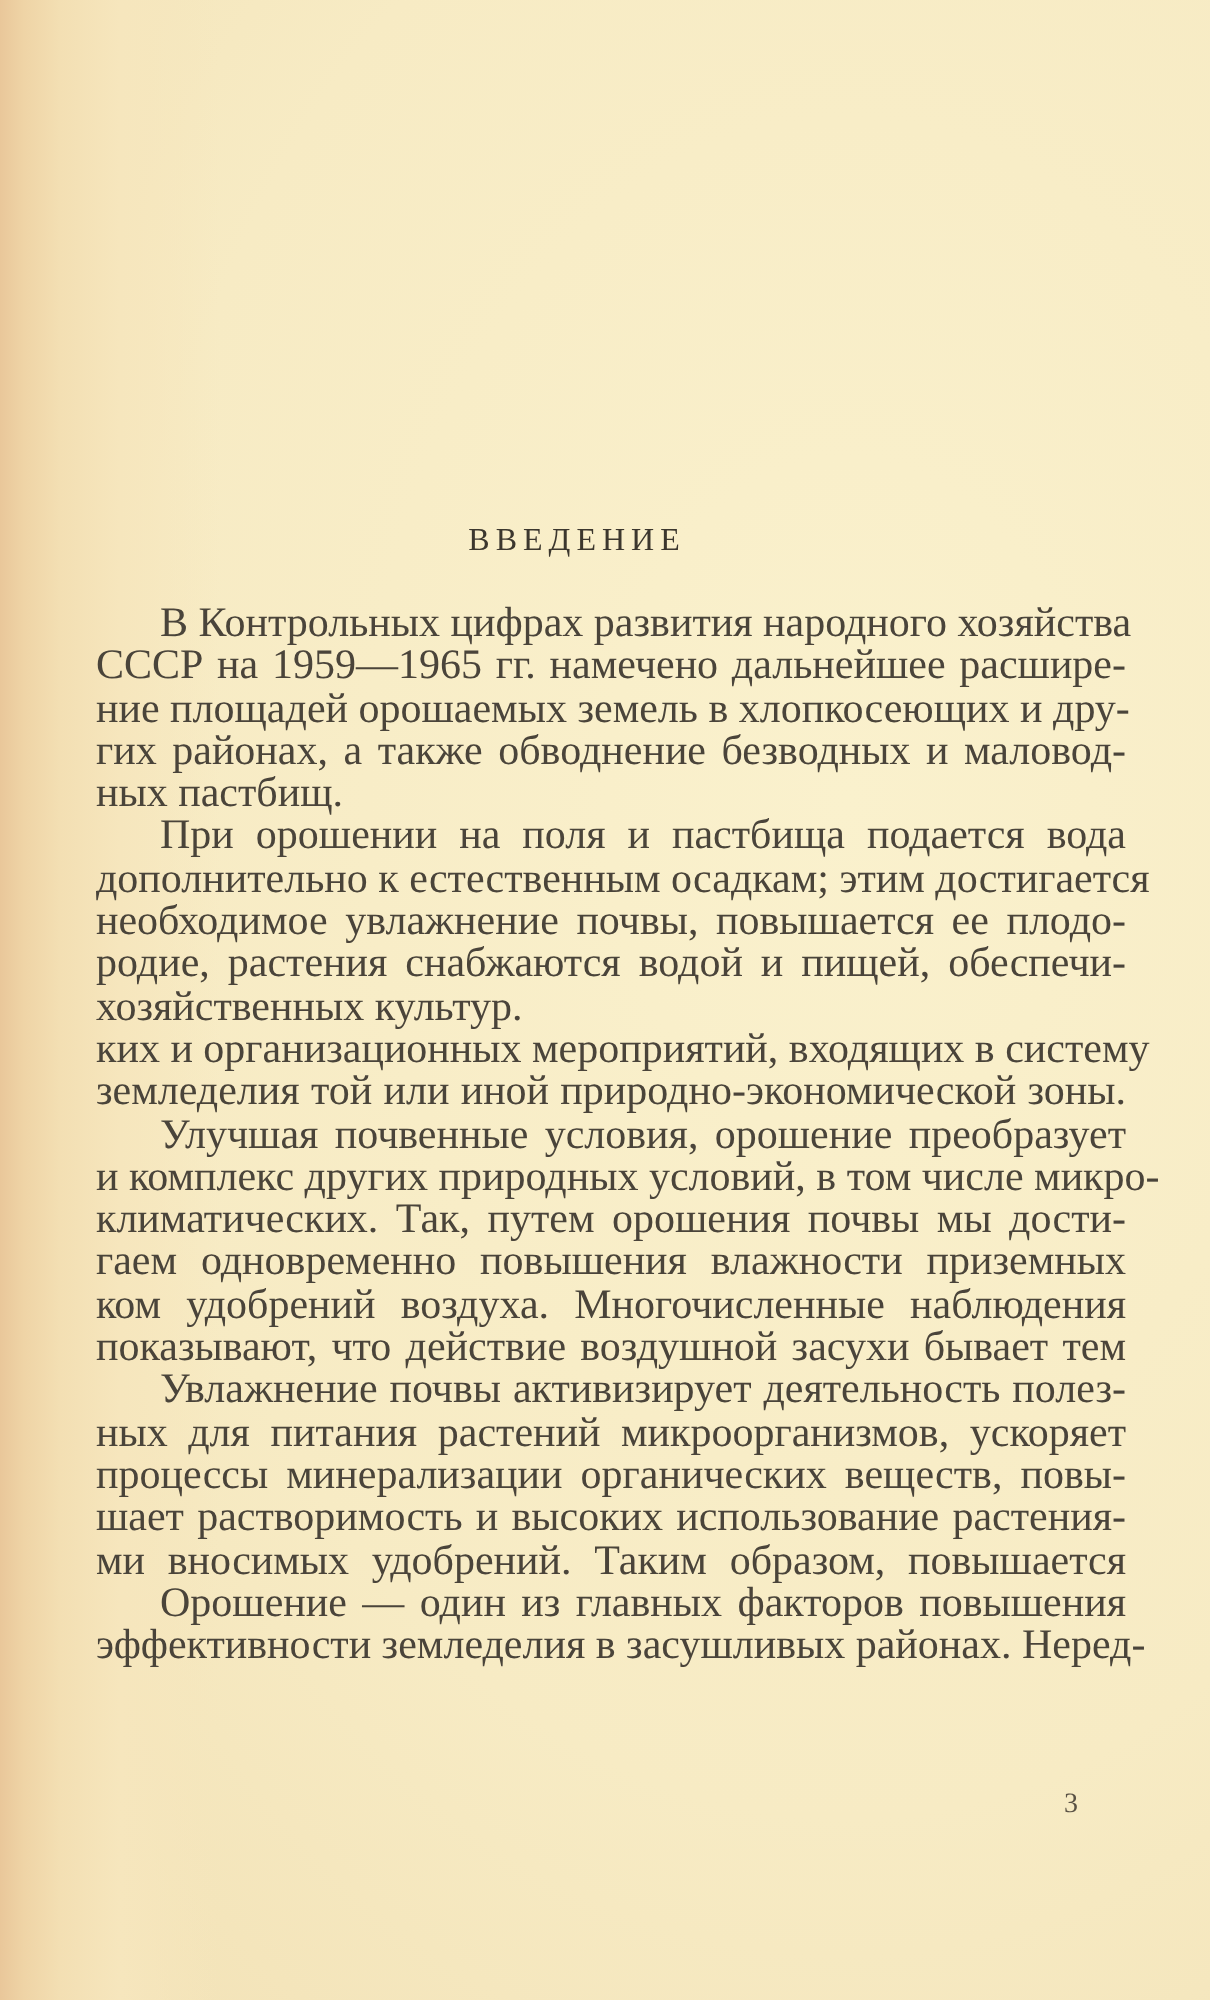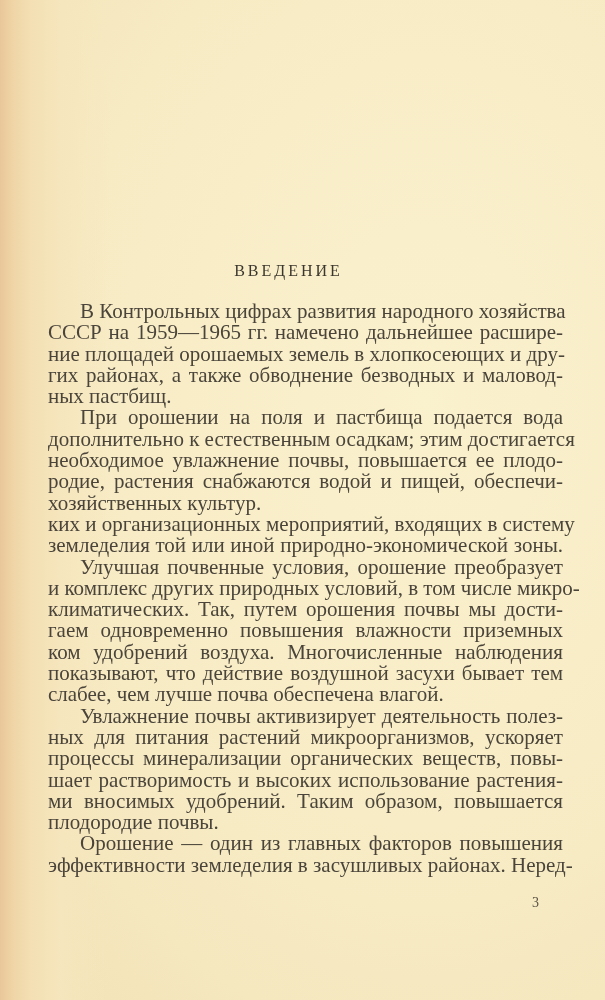--- a/index.html
+++ b/index.html
@@ -63,27 +63,25 @@
 
     <span class="line">ких и организационных мероприятий, входящих в систему</span>
     <span class="line">земледелия той или иной природно-экономической зоны.</span>
 
     <span class="line indent">Улучшая почвенные условия, орошение преобразует</span>
     <span class="line">и комплекс других природных условий, в том числе микро-</span>
     <span class="line">климатических. Так, путем орошения почвы мы дости-</span>
     <span class="line">гаем одновременно повышения влажности приземных</span>
     <span class="line">ком удобрений воздуха. Многочисленные наблюдения</span>
     <span class="line">показывают, что действие воздушной засухи бывает тем</span>
-    <span class="line last">слабее, чем лучше почва обеспечена влагой.</span>
 
     <span class="line indent">Увлажнение почвы активизирует деятельность полез-</span>
     <span class="line">ных для питания растений микроорганизмов, ускоряет</span>
     <span class="line">процессы минерализации органических веществ, повы-</span>
     <span class="line">шает растворимость и высоких использование растения-</span>
     <span class="line">ми вносимых удобрений. Таким образом, повышается</span>
-    <span class="line last">плодородие почвы.</span>
 
     <span class="line indent">Орошение — один из главных факторов повышения</span>
     <span class="line">эффективности земледелия в засушливых районах. Неред-</span>
   </div>
 
   <div class="page-number">3</div>
 </div>
 
 </body></html>

